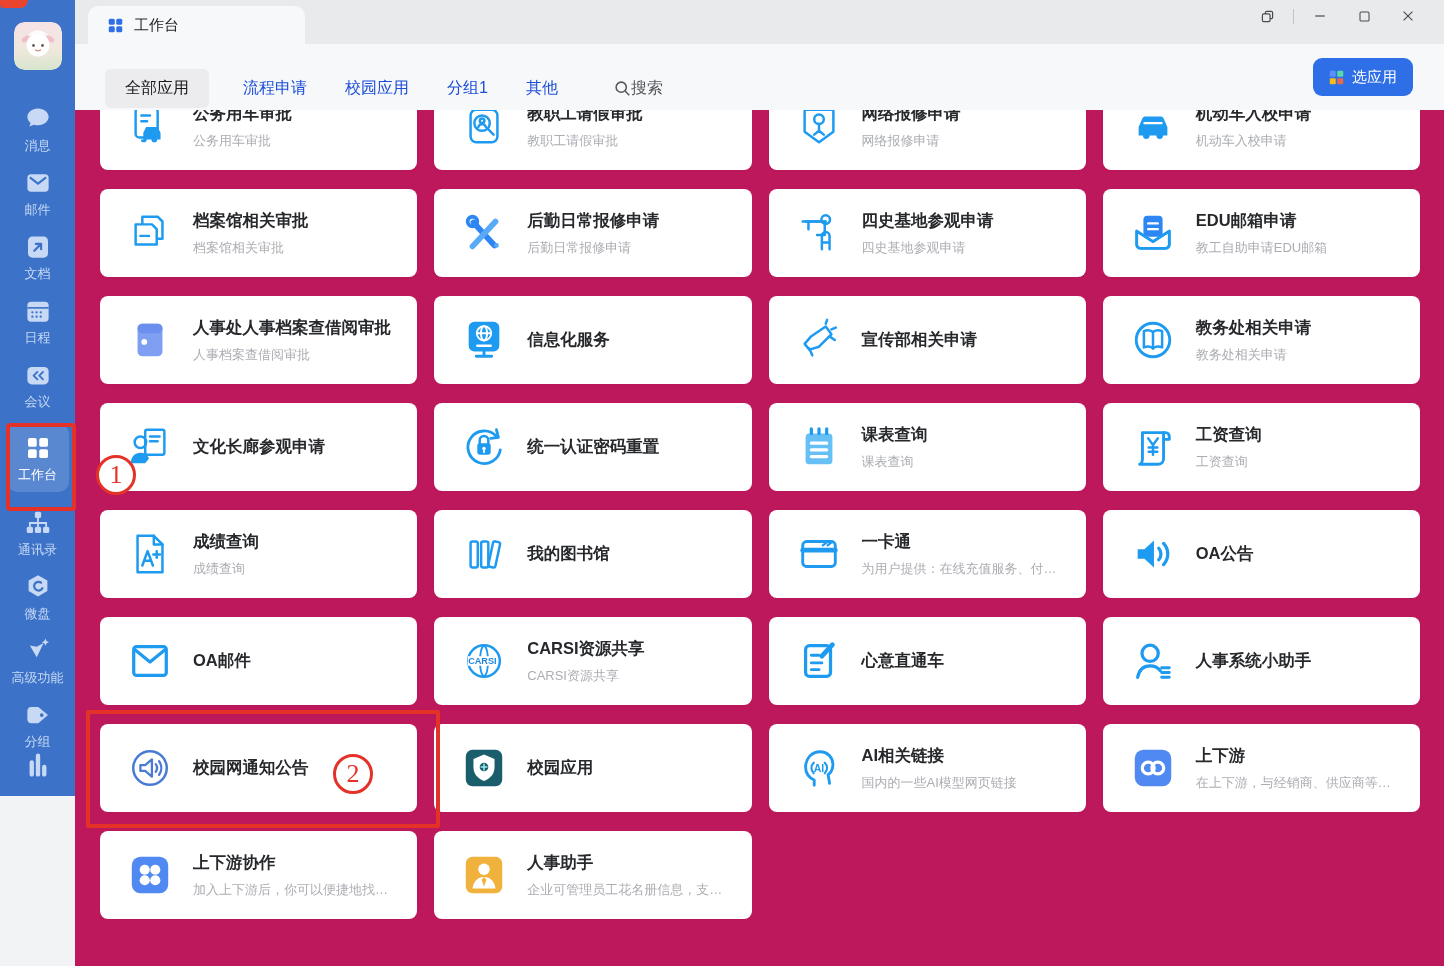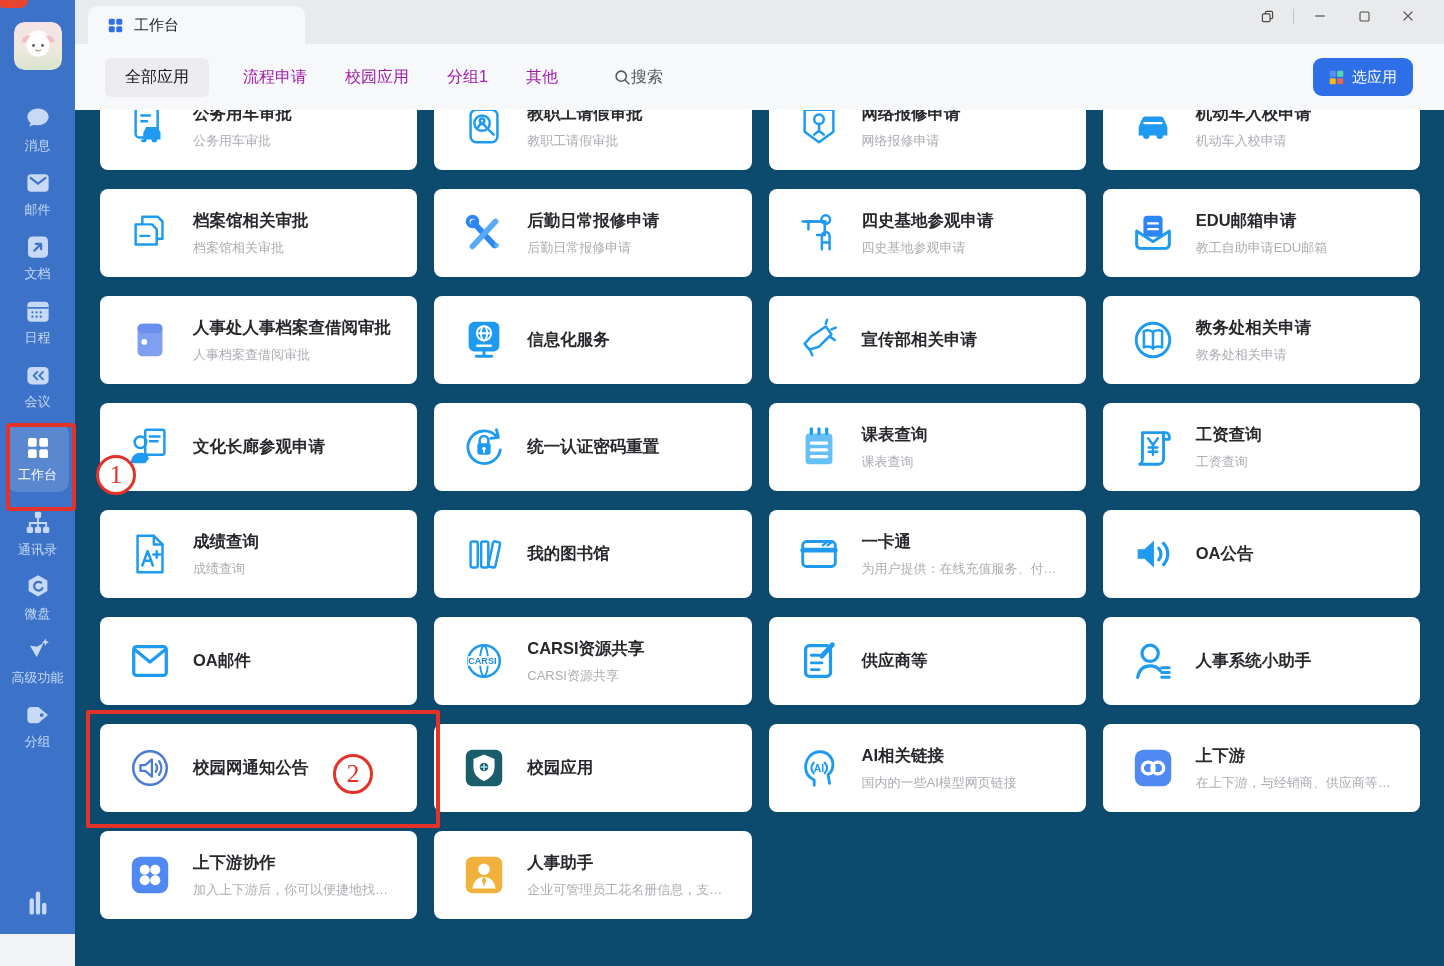--- a/index.html
+++ b/index.html
@@ -13,40 +13,40 @@
   .doc-tab{
     position:absolute;left:13px;top:6px;width:217px;height:38px;background:#F7F8FA;
     border-radius:10px 10px 0 0;display:flex;align-items:center;gap:11px;padding-left:20px;box-sizing:border-box;
   }
   .doc-tab .tab-label{font-size:15px;color:#1F2124;}
   .win-controls{position:absolute;right:14px;top:0;height:32px;display:flex;align-items:center;gap:0;}
   .win-btn{width:44px;height:32px;display:flex;align-items:center;justify-content:center;}
   .win-sep{width:1px;height:15px;background:#C2C3C5;margin:0 4px;}
   
   .header-strip{position:absolute;left:75px;top:44px;right:0;height:66px;background:#F7F8FA;}
-  .filter-tabs{position:absolute;left:30px;top:0;height:66px;display:flex;align-items:center;gap:30px;}
-  .ftab{font-size:16px;color:#a21caf;padding:9px 4px;white-space:nowrap;cursor:default;}
+  .filter-tabs{position:absolute;left:30px;top:11px;height:66px;display:flex;align-items:center;gap:30px;}
+  .ftab{font-size:16px;color:#1d4ed8;padding:9px 4px;white-space:nowrap;cursor:default;}
   .ftab.active{background:#ECECEE;border-radius:6px;padding:9px 20px;color:#17181A;}
   .search-box{display:flex;align-items:center;gap:0;margin-left:22px;color:#55575C;font-size:16px;}
   .select-app-btn{
     position:absolute;right:31px;top:14px;height:38px;padding:0 16px;border-radius:9px;
     background:#2E6FE8;color:#fff;font-size:15px;display:flex;align-items:center;gap:8px;border:none;
   }
   
-  .sidebar{position:absolute;left:0;top:0;width:75px;height:934px;background:#3C72C8;z-index:5;
+  .sidebar{position:absolute;left:0;top:0;width:75px;height:796px;background:#3C72C8;z-index:5;
     display:flex;flex-direction:column;align-items:center;}
   .avatar{margin-top:22px;width:48px;height:48px;border-radius:10px;overflow:hidden;flex:none;}
   .side-nav{display:flex;flex-direction:column;align-items:center;margin-top:18px;}
   .side-item{width:62px;display:flex;flex-direction:column;align-items:center;gap:5px;margin-top:16px;
     color:#C7D9F5;font-size:13px;line-height:1;}
   .side-item.active{background:rgba(255,255,255,0.15);border-radius:10px;padding:9px 0 11px;color:#FFFFFF;}
   .side-icon{width:30px;height:30px;display:flex;align-items:center;justify-content:center;}
   .side-bottom{position:absolute;bottom:16px;left:0;width:75px;display:flex;justify-content:center;}
   
-  .content{position:absolute;left:75px;top:110px;right:0;bottom:0;background:#0c4a6e;overflow:hidden;}
+  .content{position:absolute;left:75px;top:110px;right:0;bottom:0;background:#be185d;overflow:hidden;}
   .app-grid{margin:-28px 24px 0 25px;display:grid;grid-template-columns:repeat(4,1fr);gap:19px 17px;}
   .app-card{height:88px;background:#FFFFFF;border-radius:8px;display:flex;align-items:center;
     padding:0 14px 0 27px;box-sizing:border-box;box-shadow:0 1px 3px rgba(0,0,0,0.04);overflow:hidden;}
   .app-icon{width:46px;height:46px;flex:none;margin-right:20px;display:flex;align-items:center;justify-content:flex-end;}
   .app-texts{min-width:0;}
   .app-title{font-size:16.5px;font-weight:600;color:#26282B;white-space:nowrap;}
   .app-sub{font-size:13px;color:#ABADB2;margin-top:7px;white-space:nowrap;overflow:hidden;}
   
   .anno{position:absolute;z-index:10;pointer-events:none;}
   .anno-box{border:4px solid #E53228;box-sizing:border-box;}
@@ -560,21 +560,21 @@
       </div>
       <div class="app-card">
         <span class="app-icon">
           <svg width="46" height="46" viewBox="0 0 48 48" fill="none" stroke="#1E9BF0" stroke-width="2.6" stroke-linecap="round" stroke-linejoin="round">
             <rect x="10" y="8" width="26" height="32" rx="4" stroke-width="3.4"></rect>
             <path d="M16 18h8M16 26h11M16 33h8" stroke-width="3"></path>
             <path d="M27 19L38 7" stroke-width="5"></path>
           </svg>
         </span>
         <div class="app-texts">
-          <div class="app-title">供应商等</div>
+          <div class="app-title">心意直通车</div>
         </div>
       </div>
       <div class="app-card">
         <span class="app-icon">
           <svg width="46" height="46" viewBox="0 0 48 48" fill="none" stroke="#1E9BF0" stroke-width="2.6" stroke-linecap="round" stroke-linejoin="round">
             <circle cx="21" cy="16" r="8.5" stroke-width="3.4"></circle>
             <path d="M8 41c1.5-8 6.5-12 13-12 4.5 0 8 1.7 10.5 5" stroke-width="3.4"></path>
             <path d="M33 31h8M33 36h8M33 41h8" stroke-width="3"></path>
           </svg>
         </span>

